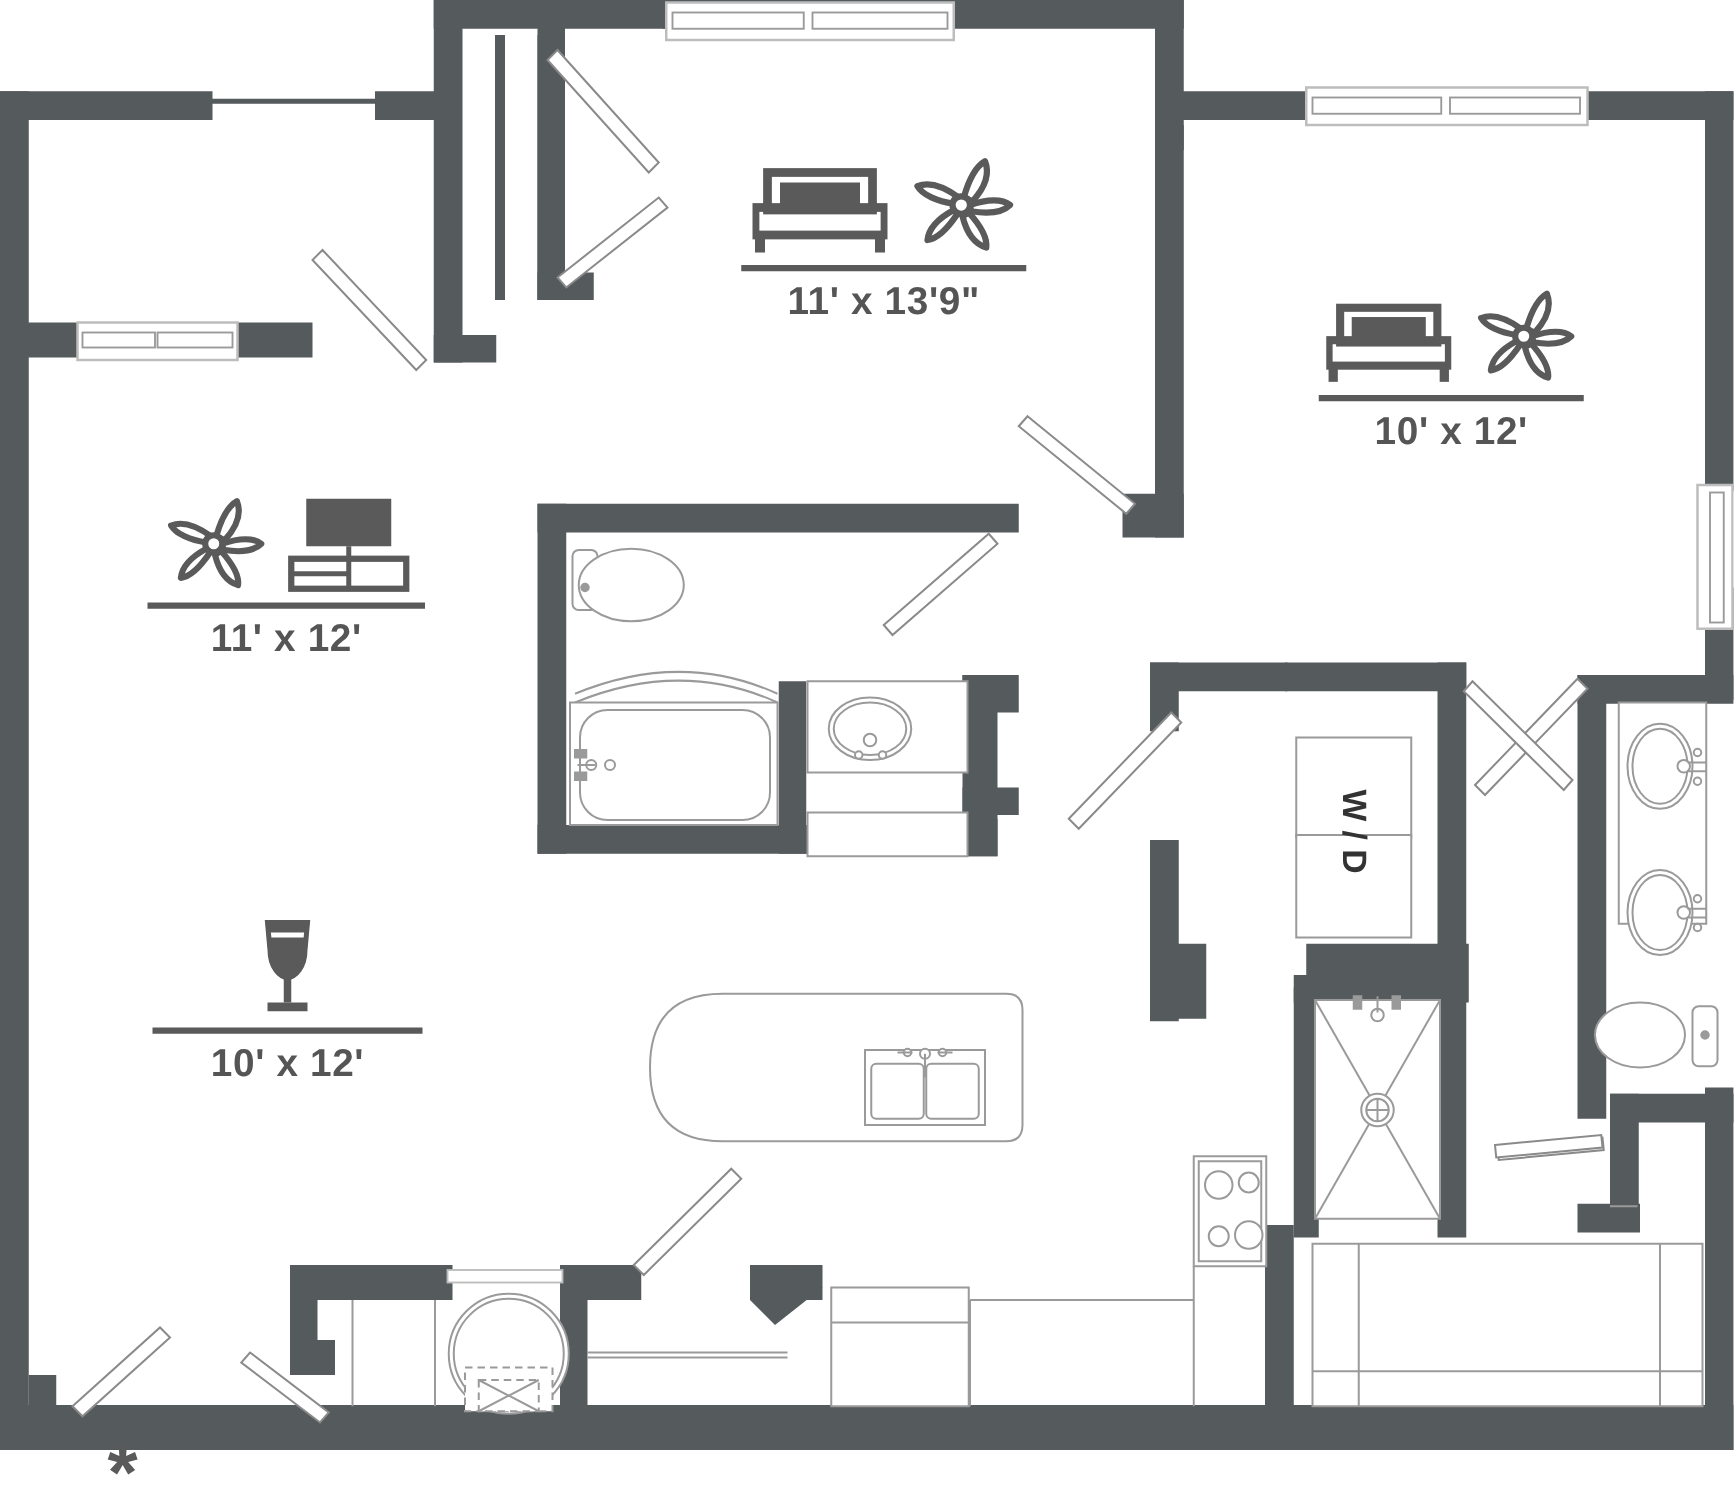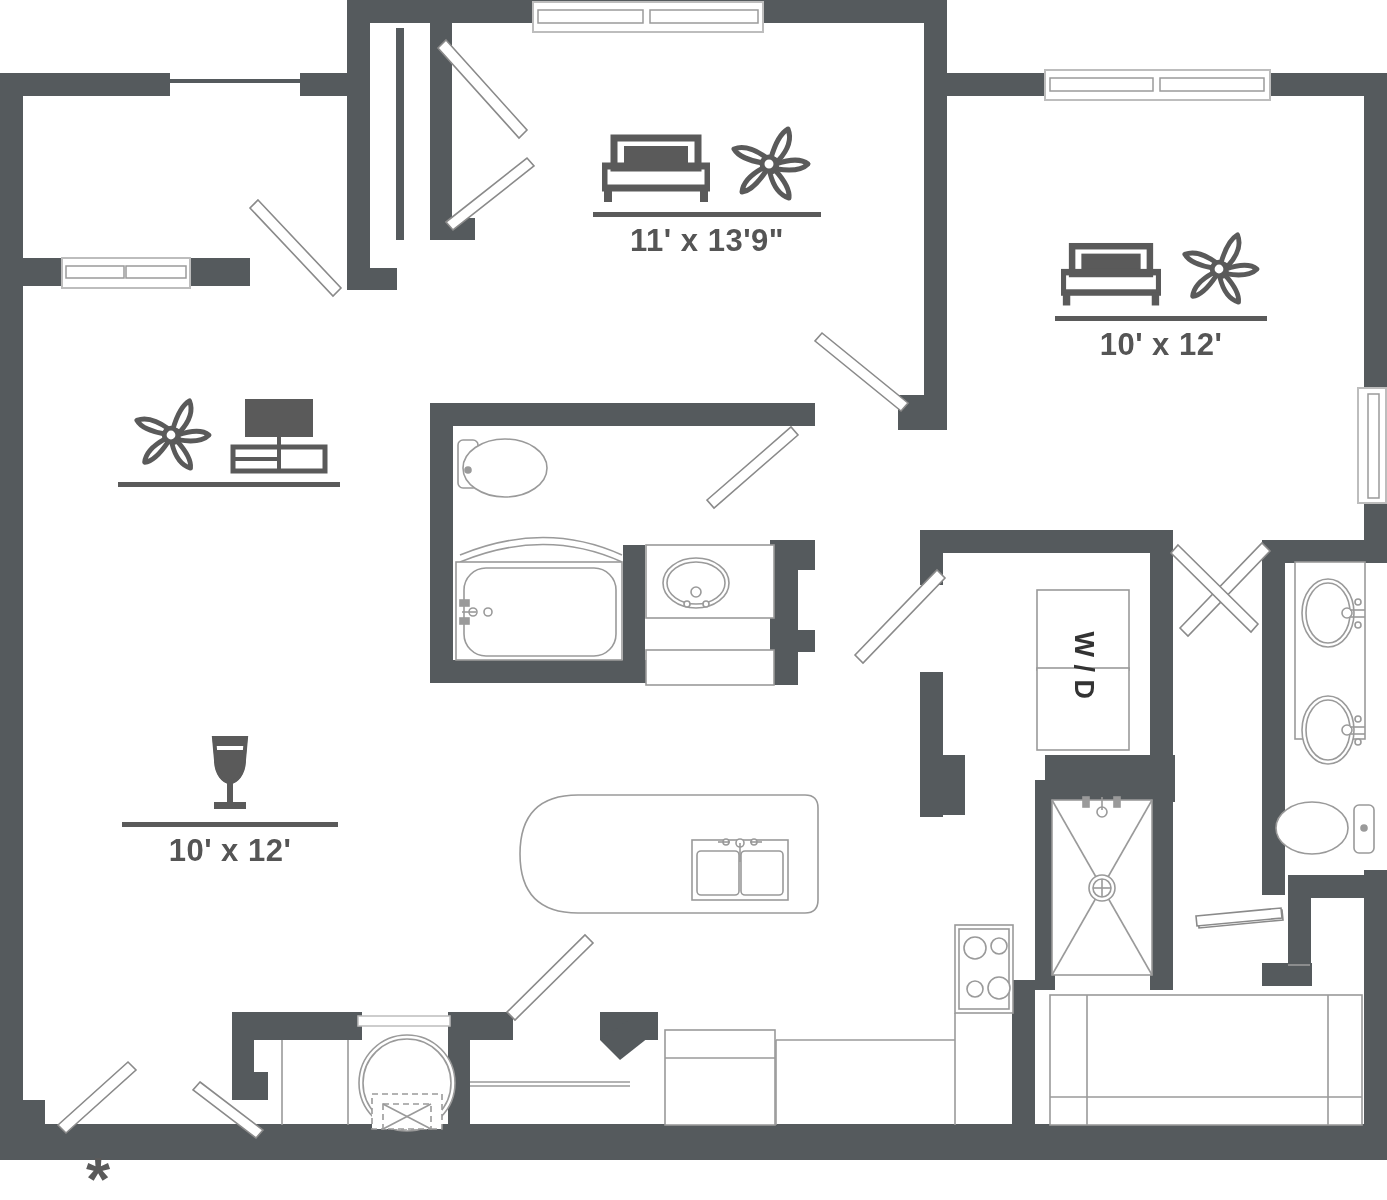--- a/index.html
+++ b/index.html
@@ -412,20 +412,21 @@
 
       <svg width="100" height="78" viewBox="0 0 100 78">
         <rect x="16" y="3" width="68" height="38" fill="#5a5a5a"></rect>
         <rect x="48" y="41" width="4" height="12" fill="#5a5a5a"></rect>
         <rect x="4" y="51" width="92" height="24" fill="none" stroke="#5a5a5a" stroke-width="5"></rect>
         <line x1="4" y1="63" x2="50" y2="63" stroke="#5a5a5a" stroke-width="4"></line>
         <line x1="50" y1="51" x2="50" y2="75" stroke="#5a5a5a" stroke-width="4"></line>
       </svg>
     </div>
     <div class="rule"></div>
+    <div class="dims">11' x 12'</div>
   </div>
 
   <div class="room-label" style="left:122px; top:728px; width:216px;">
     <div class="icons">
 
       <svg width="60" height="82" viewBox="0 0 60 82">
         <path d="M14 6 L46 6 L44 28 C44 42 36 50 30 50 C24 50 16 42 16 28 Z" fill="#5a5a5a" stroke="#5a5a5a" stroke-width="3"></path>
         <path d="M15 16 L45 16" stroke="#ffffff" stroke-width="4"></path>
         <path d="M14 6 L46 6 L44 28 C44 42 36 50 30 50 C24 50 16 42 16 28 Z" fill="none" stroke="#5a5a5a" stroke-width="4"></path>
         <rect x="27" y="50" width="6" height="20" fill="#5a5a5a"></rect>

